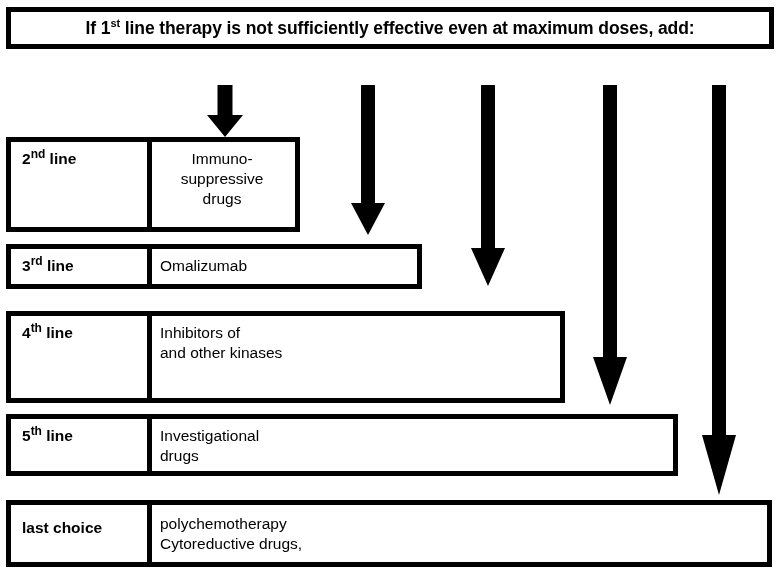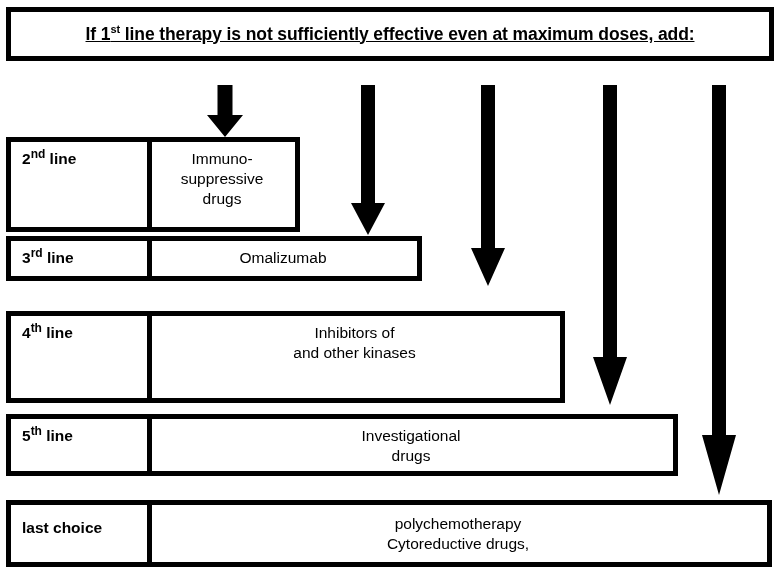--- a/index.html
+++ b/index.html
@@ -18,28 +18,27 @@
     background: #ffffff;
     overflow: hidden;
   }
 
   
   .header-box {
     position: absolute;
     left: 6px;
     top: 7px;
     width: 768px;
-    height: 54px;
+    height: 42px;
     box-sizing: border-box;
     border: 5px solid #000000;
     background: #ffffff;
     display: flex;
     align-items: center;
     justify-content: center;
-    text-decoration: underline;
   }
   .header-text {
     font-size: 17.5px;
     font-weight: bold;
     color: #000000;
     letter-spacing: -0.1px;
     white-space: nowrap;
   }
   .header-text sup {
     font-size: 11px;
@@ -78,21 +77,21 @@
     flex: 1 1 auto;
     padding: 7px 11px 0 8px;
     font-size: 15.5px;
     font-weight: normal;
     color: #000000;
     line-height: 1.28;
     display: flex;
     flex-direction: column;
   }
   .row-content.align-right {
-    align-items: center;
+    align-items: flex-start;
     text-align: right;
   }
   .row-content.align-center {
     align-items: center;
     text-align: center;
   }
   .content-line {
     display: block;
     white-space: nowrap;
   }
@@ -147,21 +146,21 @@
 
   <div class="row" style="left:6px; top:137px; width:294px; height:95px;">
     <div class="row-label"><span>2</span><sup>nd</sup><span> line</span></div>
     <div class="row-content align-center">
       <span class="content-line">Immuno-</span>
       <span class="content-line">suppressive</span>
       <span class="content-line">drugs</span>
     </div>
   </div>
 
-  <div class="row" style="left:6px; top:236px; width:416px; height:45px;">
+  <div class="row" style="left:6px; top:244px; width:416px; height:45px;">
     <div class="row-label"><span>3</span><sup>rd</sup><span> line</span></div>
     <div class="row-content align-right">
       <span class="content-line">Omalizumab</span>
     </div>
   </div>
 
   <div class="row" style="left:6px; top:311px; width:559px; height:92px;">
     <div class="row-label"><span>4</span><sup>th</sup><span> line</span></div>
     <div class="row-content align-right">
       <span class="content-line">Inhibitors of</span>

